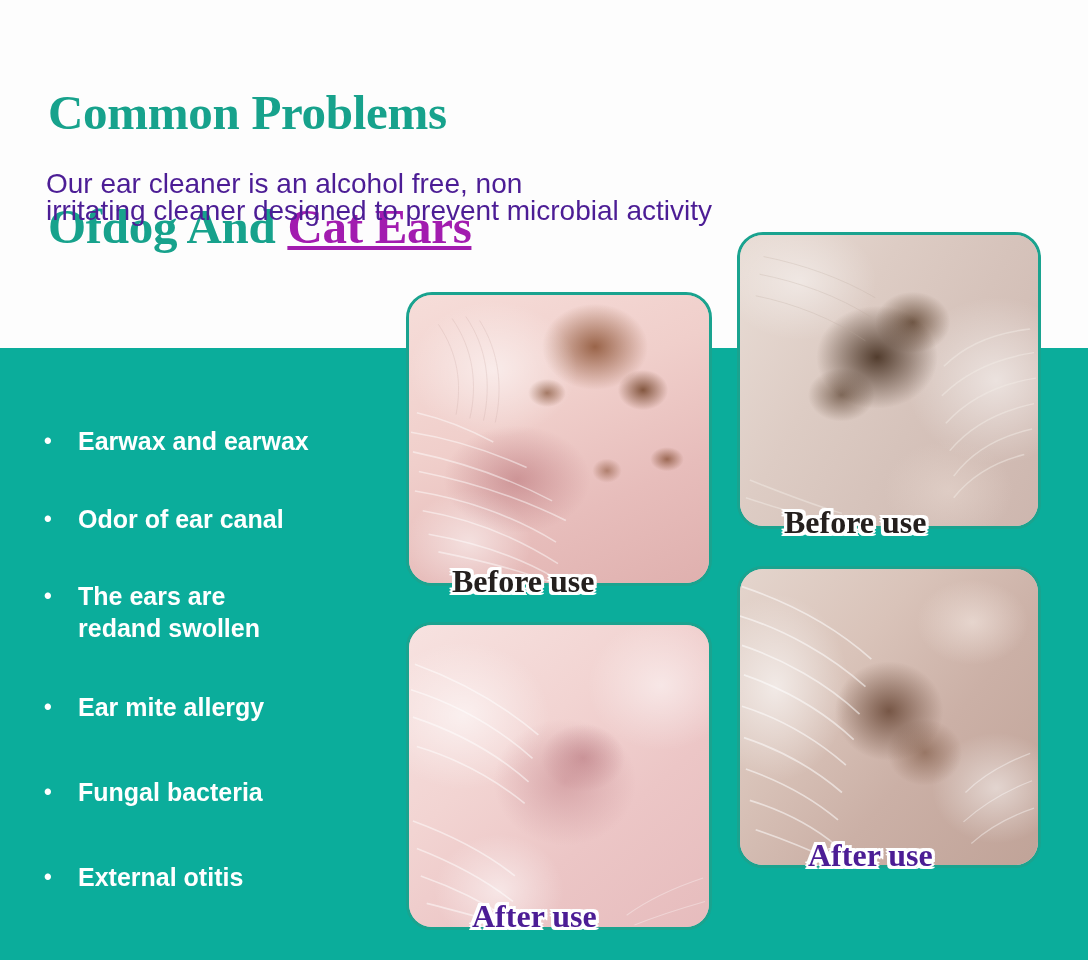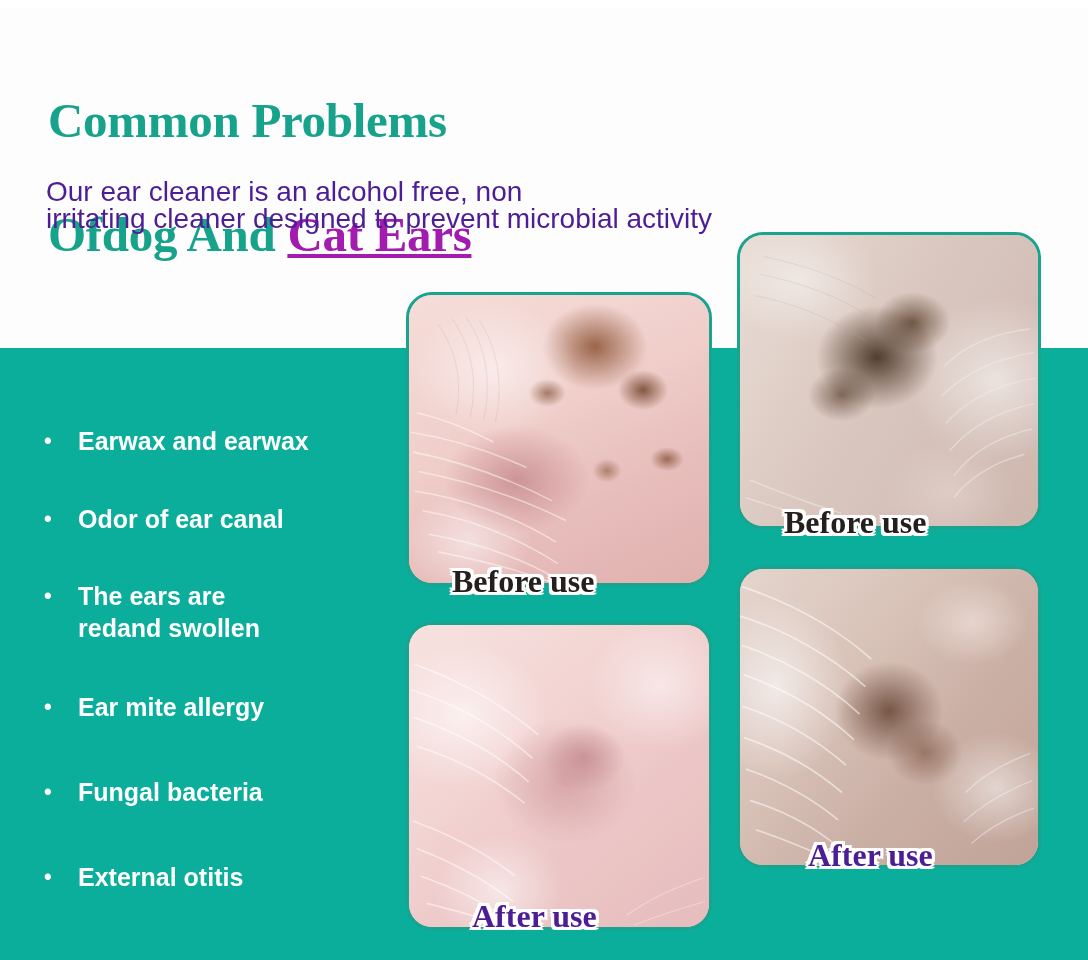--- a/index.html
+++ b/index.html
@@ -14,21 +14,21 @@
     position: relative;
     width: 1088px;
     height: 960px;
     overflow: hidden;
     background: #ffffff;
   }
 
   
   #header-area {
     position: absolute;
-    left: 0; top: 8px;
+    left: 0; top: 0;
     width: 1088px;
     height: 348px;
     background: #fdfdfd;
   }
   #page-title {
     position: absolute;
     left: 48px;
     top: -6px;
     width: 680px;
     font-family: "Liberation Serif", serif;

